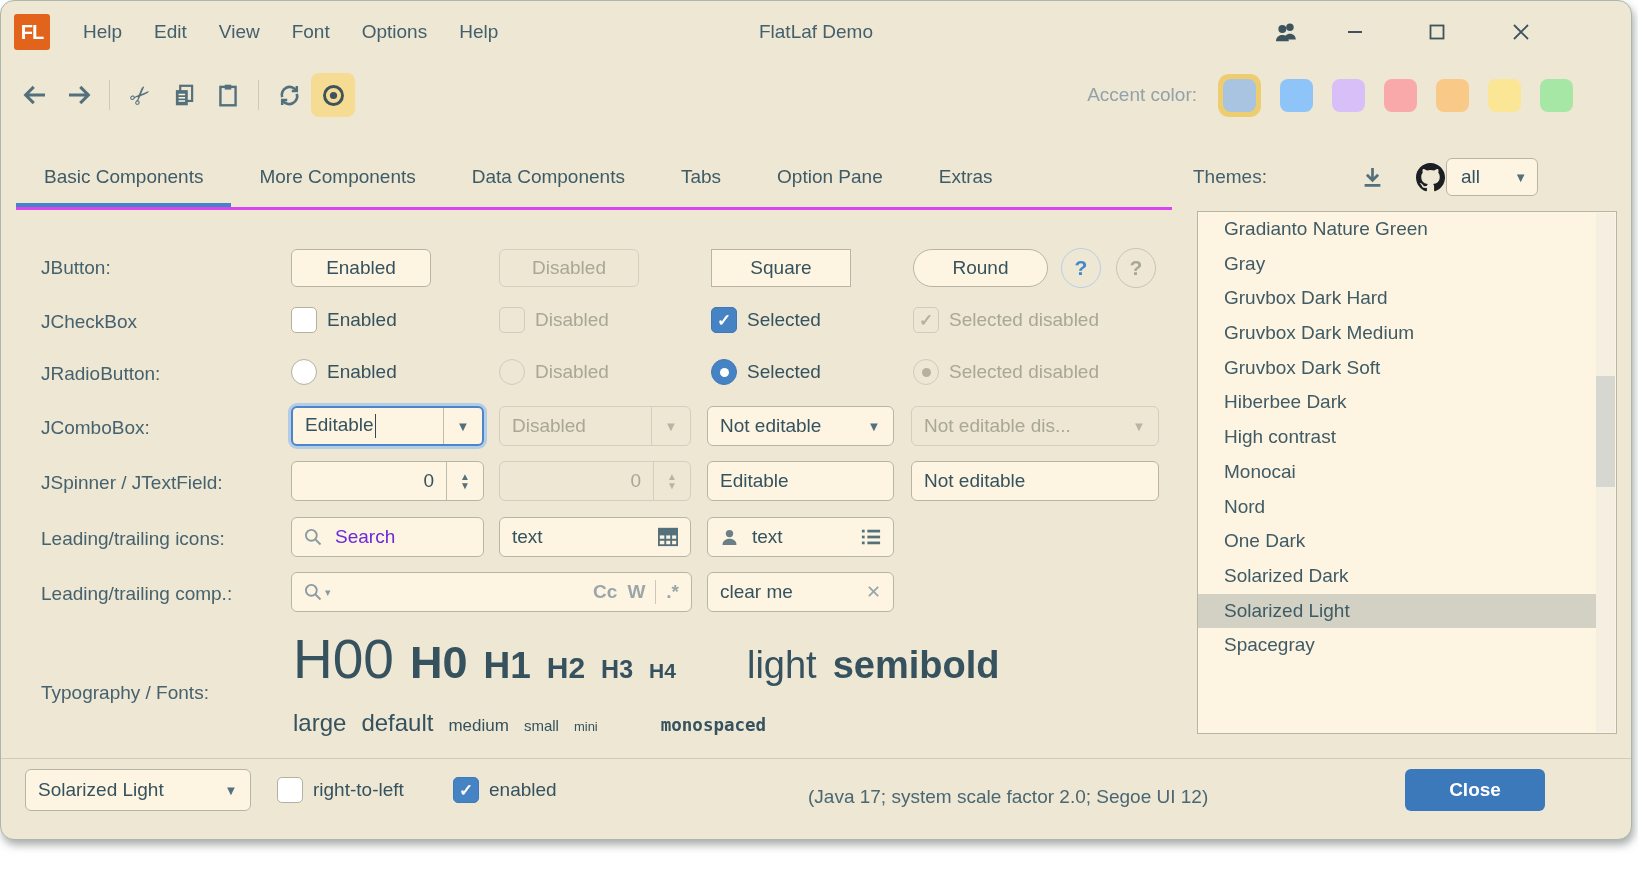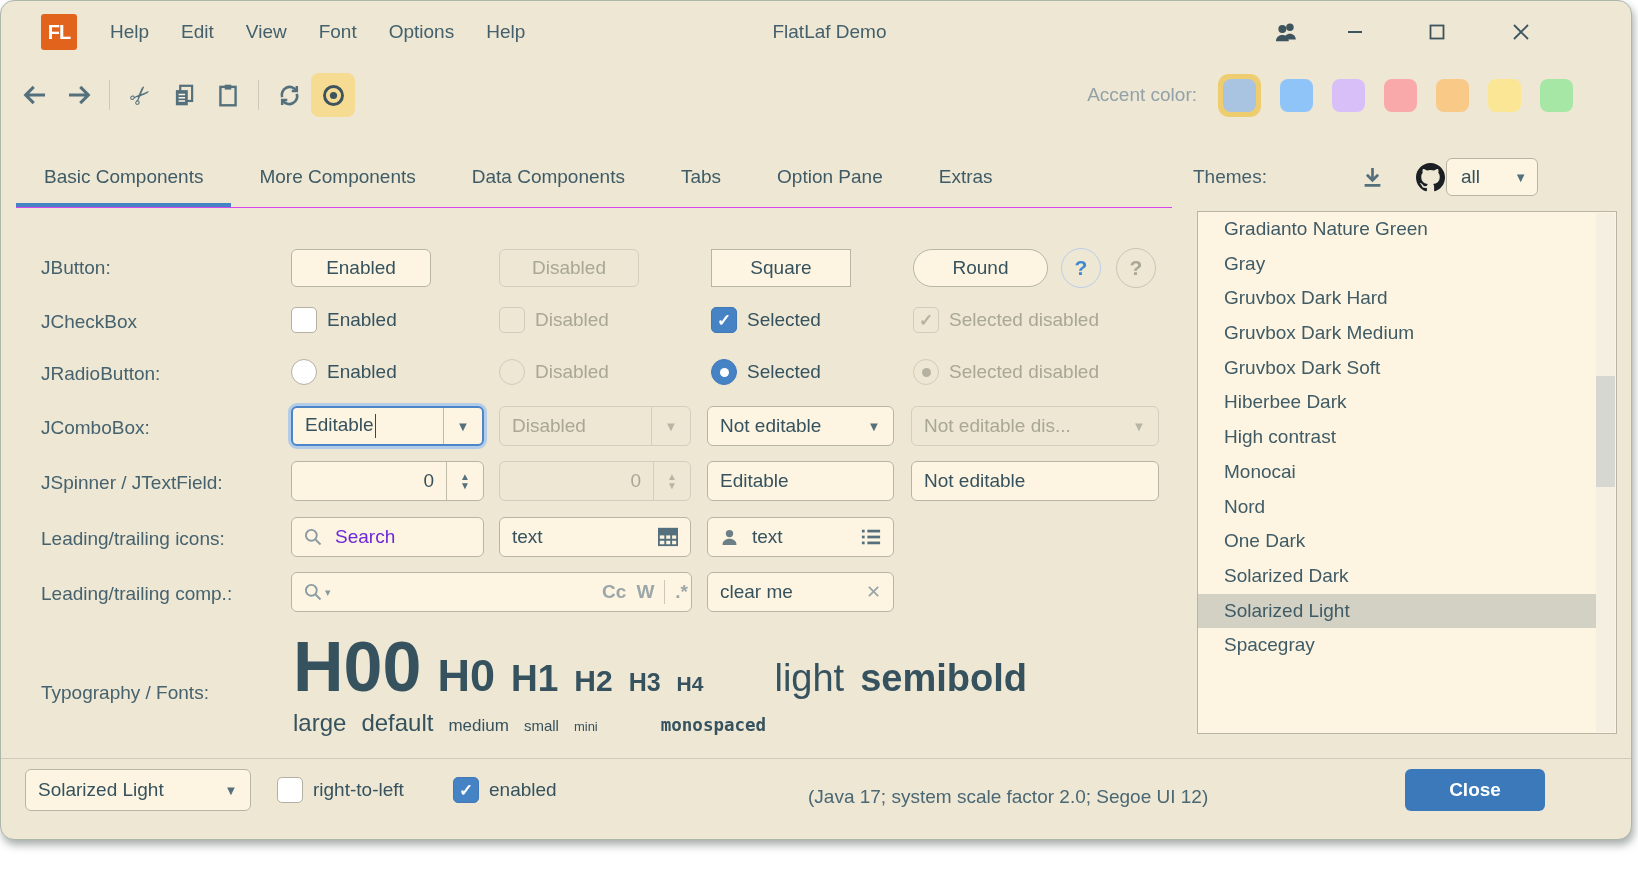--- a/index.html
+++ b/index.html
@@ -2,39 +2,39 @@
 <html><head>
 <meta charset="utf-8">
 <style>
   html,body{margin:0;padding:0;background:#fff;font-family:"Liberation Sans",sans-serif;}
   .stage{position:relative;width:1638px;height:869px;background:#fff;overflow:hidden;}
   .window{position:absolute;left:0;top:0;width:1632px;height:840px;background:#ede7d4;
     border:1px solid #aeb6ab;border-radius:14px;
     box-shadow:2px 5px 8px rgba(95,105,100,.55);box-sizing:border-box;overflow:hidden;
     color:#44606c;font-size:19px;}
   
-  .titlebar{position:absolute;left:0;top:0;right:0;height:62px;margin-left:27px;}
+  .titlebar{position:absolute;left:0;top:0;right:0;height:62px;}
   .logo{position:absolute;left:13px;top:13px;width:36px;height:36px;background:#e2641c;border-radius:3px;
     color:#fff;font-weight:bold;font-size:20px;display:flex;align-items:center;justify-content:center;letter-spacing:-1px;}
   .menus{position:absolute;left:66px;top:0;height:62px;display:flex;align-items:center;}
   .menu-item{padding:0 16px;height:62px;display:flex;align-items:center;cursor:default;}
   .win-title{position:absolute;left:0;right:0;top:0;height:62px;display:flex;align-items:center;justify-content:center;pointer-events:none;}
   .winbtn{position:absolute;top:17px;width:28px;height:28px;display:flex;align-items:center;justify-content:center;}
   
   .toolbar{position:absolute;left:0;top:62px;right:0;height:64px;display:flex;align-items:center;}
   .tbtn{width:44px;height:44px;display:flex;align-items:center;justify-content:center;border-radius:8px;}
   .tbtn.hl{background:#f6db92;}
   .tsep{width:1px;height:30px;background:#cdc9b8;margin:0 8px;}
   .scissors{font-size:25px;color:#53707c;transform:rotate(-45deg);display:inline-block;}
   .accent-area{position:absolute;right:58px;top:62px;height:64px;display:flex;align-items:center;gap:19px;}
   .accent-label{color:#93a1a8;margin-right:2px;}
   .swatch{width:33px;height:33px;border-radius:8px;display:block;}
   .swatch-ring{background:#eecd70;border-radius:11px;padding:5px;display:flex;}
   
-  .tabstrip{position:absolute;left:15px;top:150px;width:1156px;display:flex;border-bottom:1px solid #d946ef;}
+  .tabstrip{position:absolute;left:15px;top:150px;width:1156px;display:flex;border-bottom:3px solid #d946ef;}
   .tab{padding:0 28px;height:52px;line-height:52px;border-bottom:4px solid transparent;color:#3f5b66;}
   .tab.sel{border-bottom-color:#4583c4;}
   
   .themes-head{position:absolute;left:1192px;top:150px;width:424px;height:52px;display:flex;align-items:center;}
   .all-combo{position:absolute;left:1445px;top:157px;width:92px;height:38px;background:#fdf5e1;border:1px solid #b9b5a5;
     border-radius:6px;display:flex;align-items:center;justify-content:space-between;padding:0 10px 0 14px;box-sizing:border-box;color:#35525e;}
   .theme-list{position:absolute;left:1196px;top:210px;width:420px;height:523px;background:#fdf4e1;
     border:1px solid #b9b5a6;box-sizing:border-box;overflow:hidden;}
   .theme-item{height:34.7px;line-height:34.7px;padding-left:26px;width:calc(100% - 20px);box-sizing:border-box;
     color:#3f5b66;white-space:nowrap;}
@@ -74,26 +74,26 @@
   .fld.disabled .arrowzone{color:#b8b5a5;}
   .fld.disabled .arrowzone.sep{border-left-color:#d3cfbf;}
   .fld.focused{border:2px solid #4d86c8;box-shadow:0 0 0 3px #b3cce8;}
   .spinzone{width:36px;align-self:stretch;display:flex;flex-direction:column;align-items:center;justify-content:center;
     color:#53707c;font-size:10px;line-height:9px;border-left:1px solid #c0bcab;}
   .fld.disabled .spinzone{color:#b8b5a5;border-left-color:#d3cfbf;}
   .caret{display:inline-block;width:1.5px;height:24px;background:#2e4a55;vertical-align:middle;margin-left:1px;}
   .phold{color:#6d28d9;}
   .ticon{color:#53707c;display:flex;align-items:center;}
   .gicon{color:#8a9aa2;display:flex;align-items:center;}
-  .ffbtns{display:flex;align-items:center;gap:10px;color:#9aa6aa;font-weight:bold;padding-right:3px;}
+  .ffbtns{display:flex;align-items:center;gap:10px;color:#9aa6aa;font-weight:bold;padding-right:12px;}
   .ffsep{width:1px;height:24px;background:#cdc9b8;}
   
   .typo-main{position:absolute;left:292px;top:626px;display:flex;align-items:baseline;gap:16px;color:#35525e;}
   .typo-sub{position:absolute;left:292px;top:708px;display:flex;align-items:baseline;gap:15px;color:#35525e;}
-  .h00{font-size:70px;font-weight:700;}
+  .h00{font-size:55px;font-weight:400;}
   .h0{font-size:45px;font-weight:600;}
   .h1{font-size:37px;font-weight:700;}
   .h2{font-size:30px;font-weight:700;}
   .h3{font-size:25px;font-weight:700;}
   .h4{font-size:21px;font-weight:700;}
   .tlight{font-size:38px;font-weight:300;margin-left:55px;}
   .tsemi{font-size:38px;font-weight:700;}
   .tlarge{font-size:24px;}
   .tdefault{font-size:24px;}
   .tmedium{font-size:17px;}

